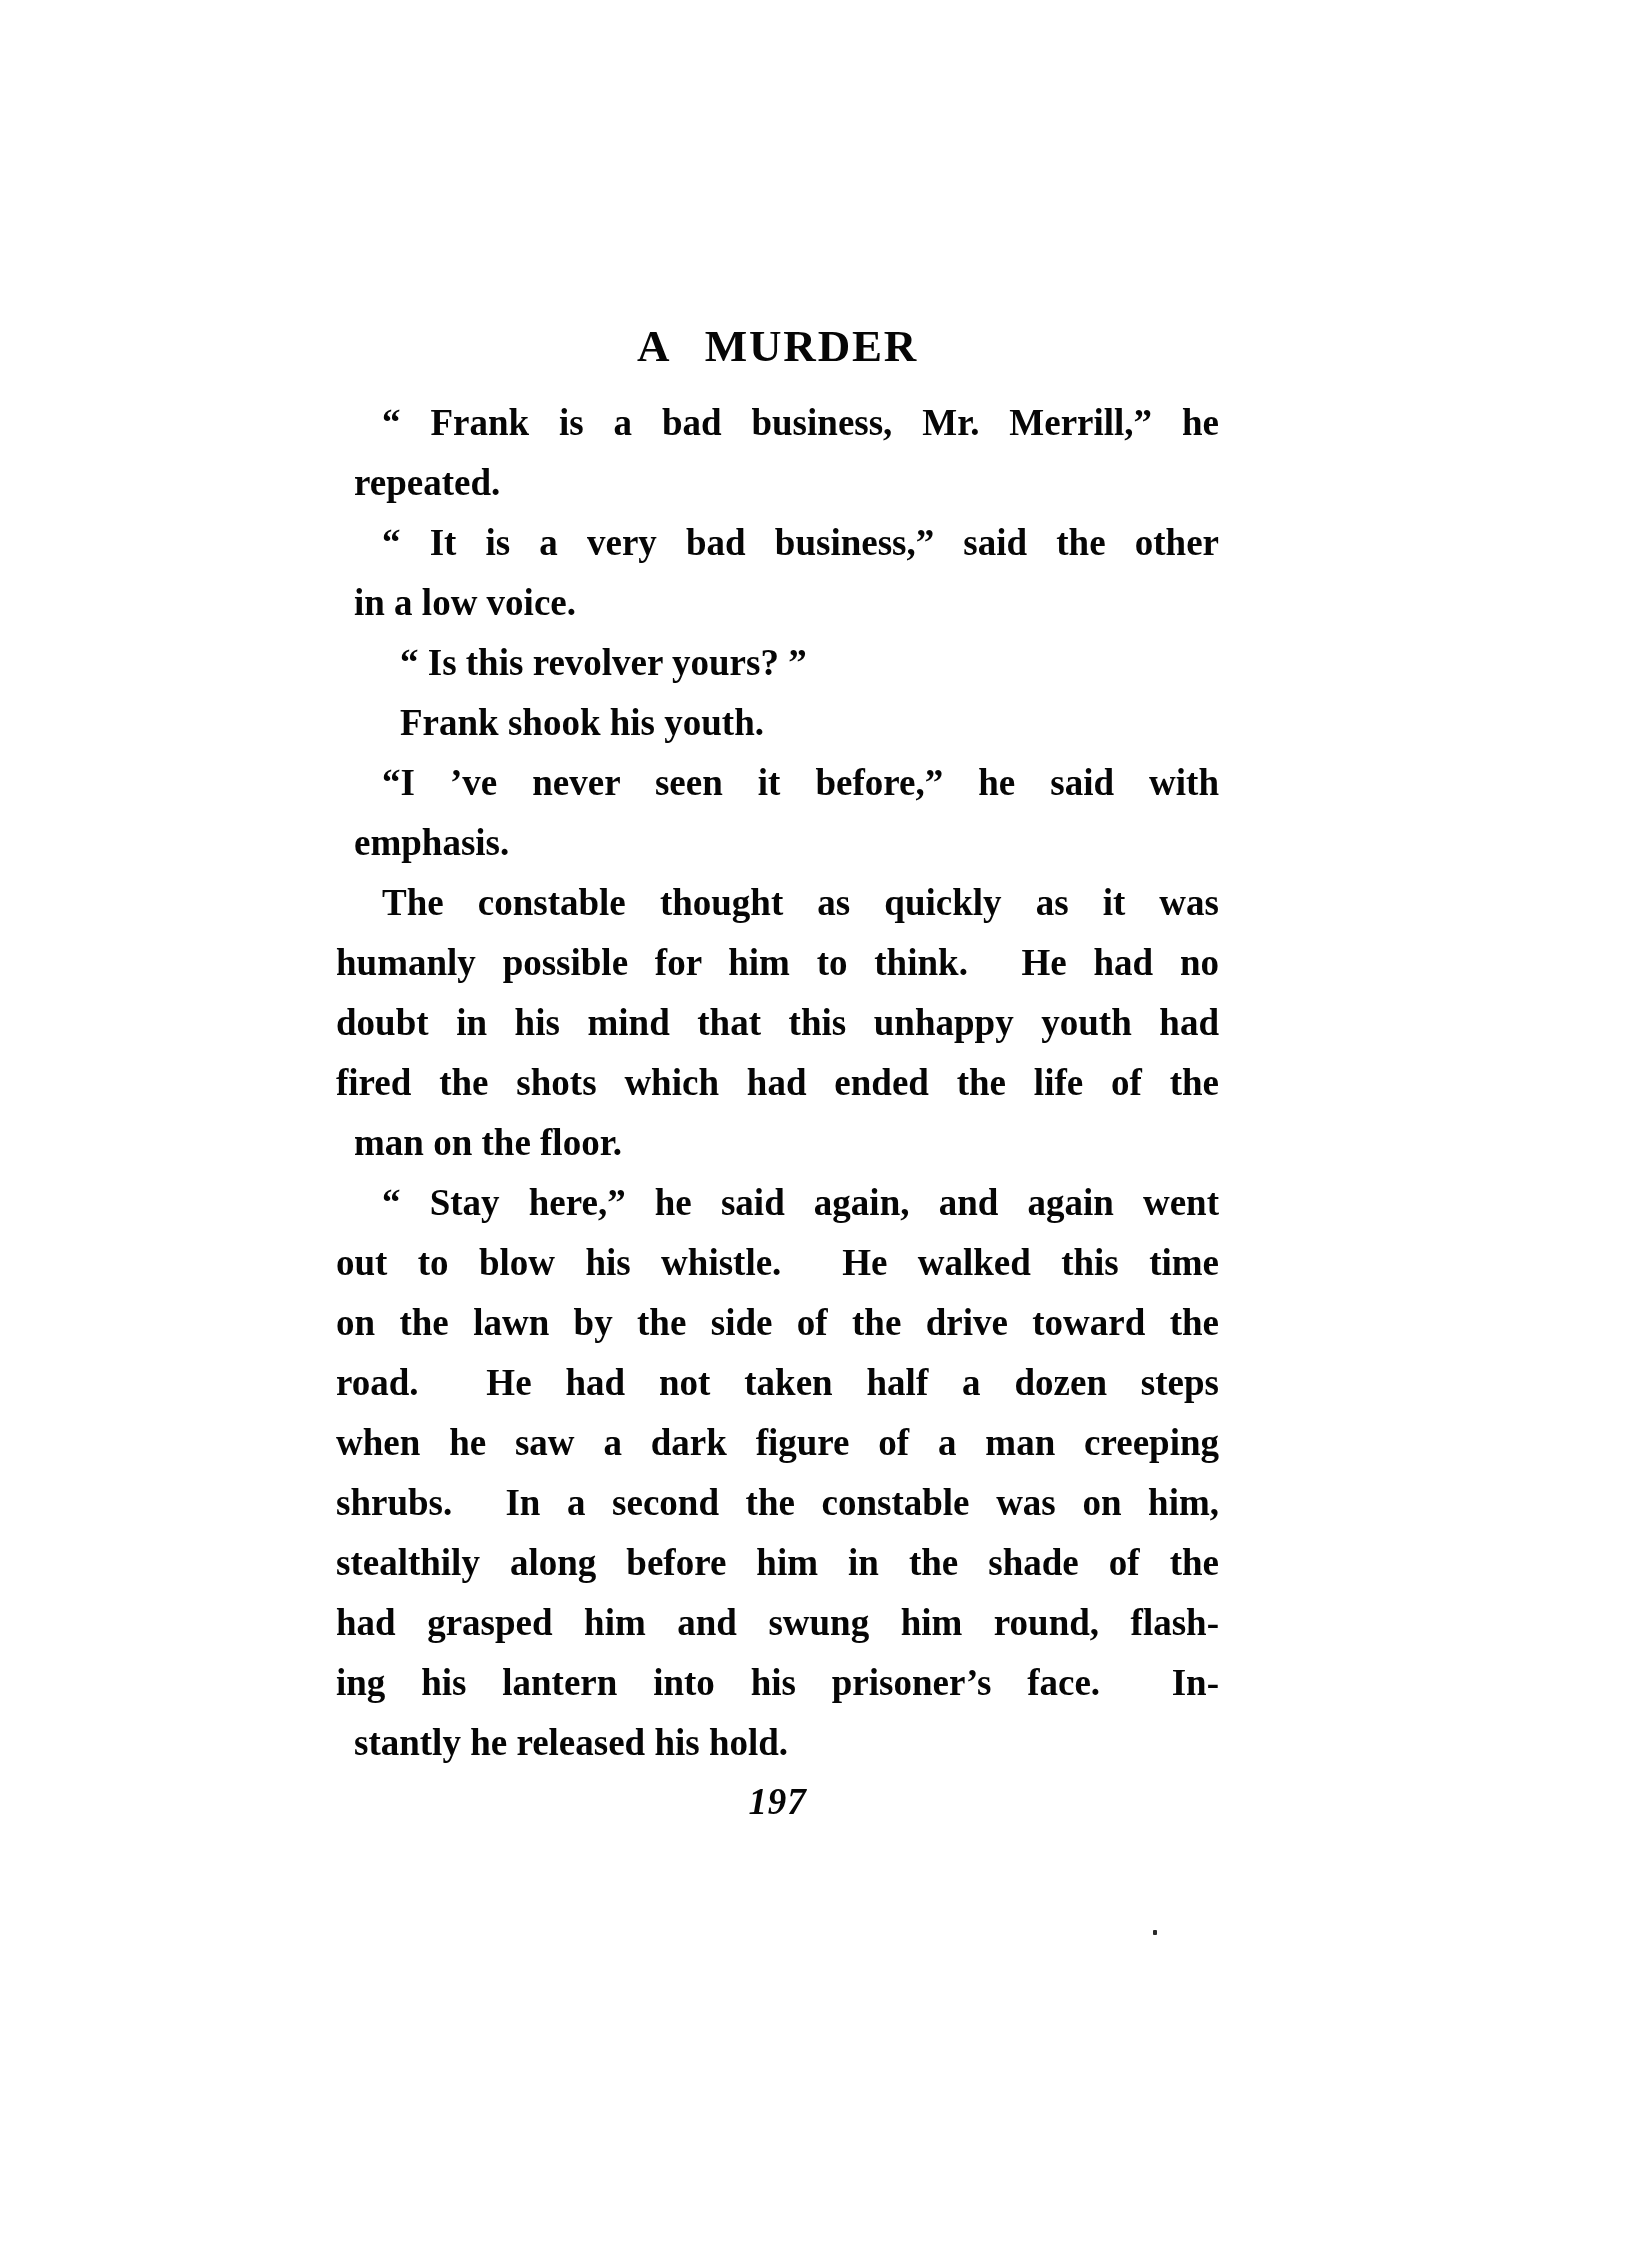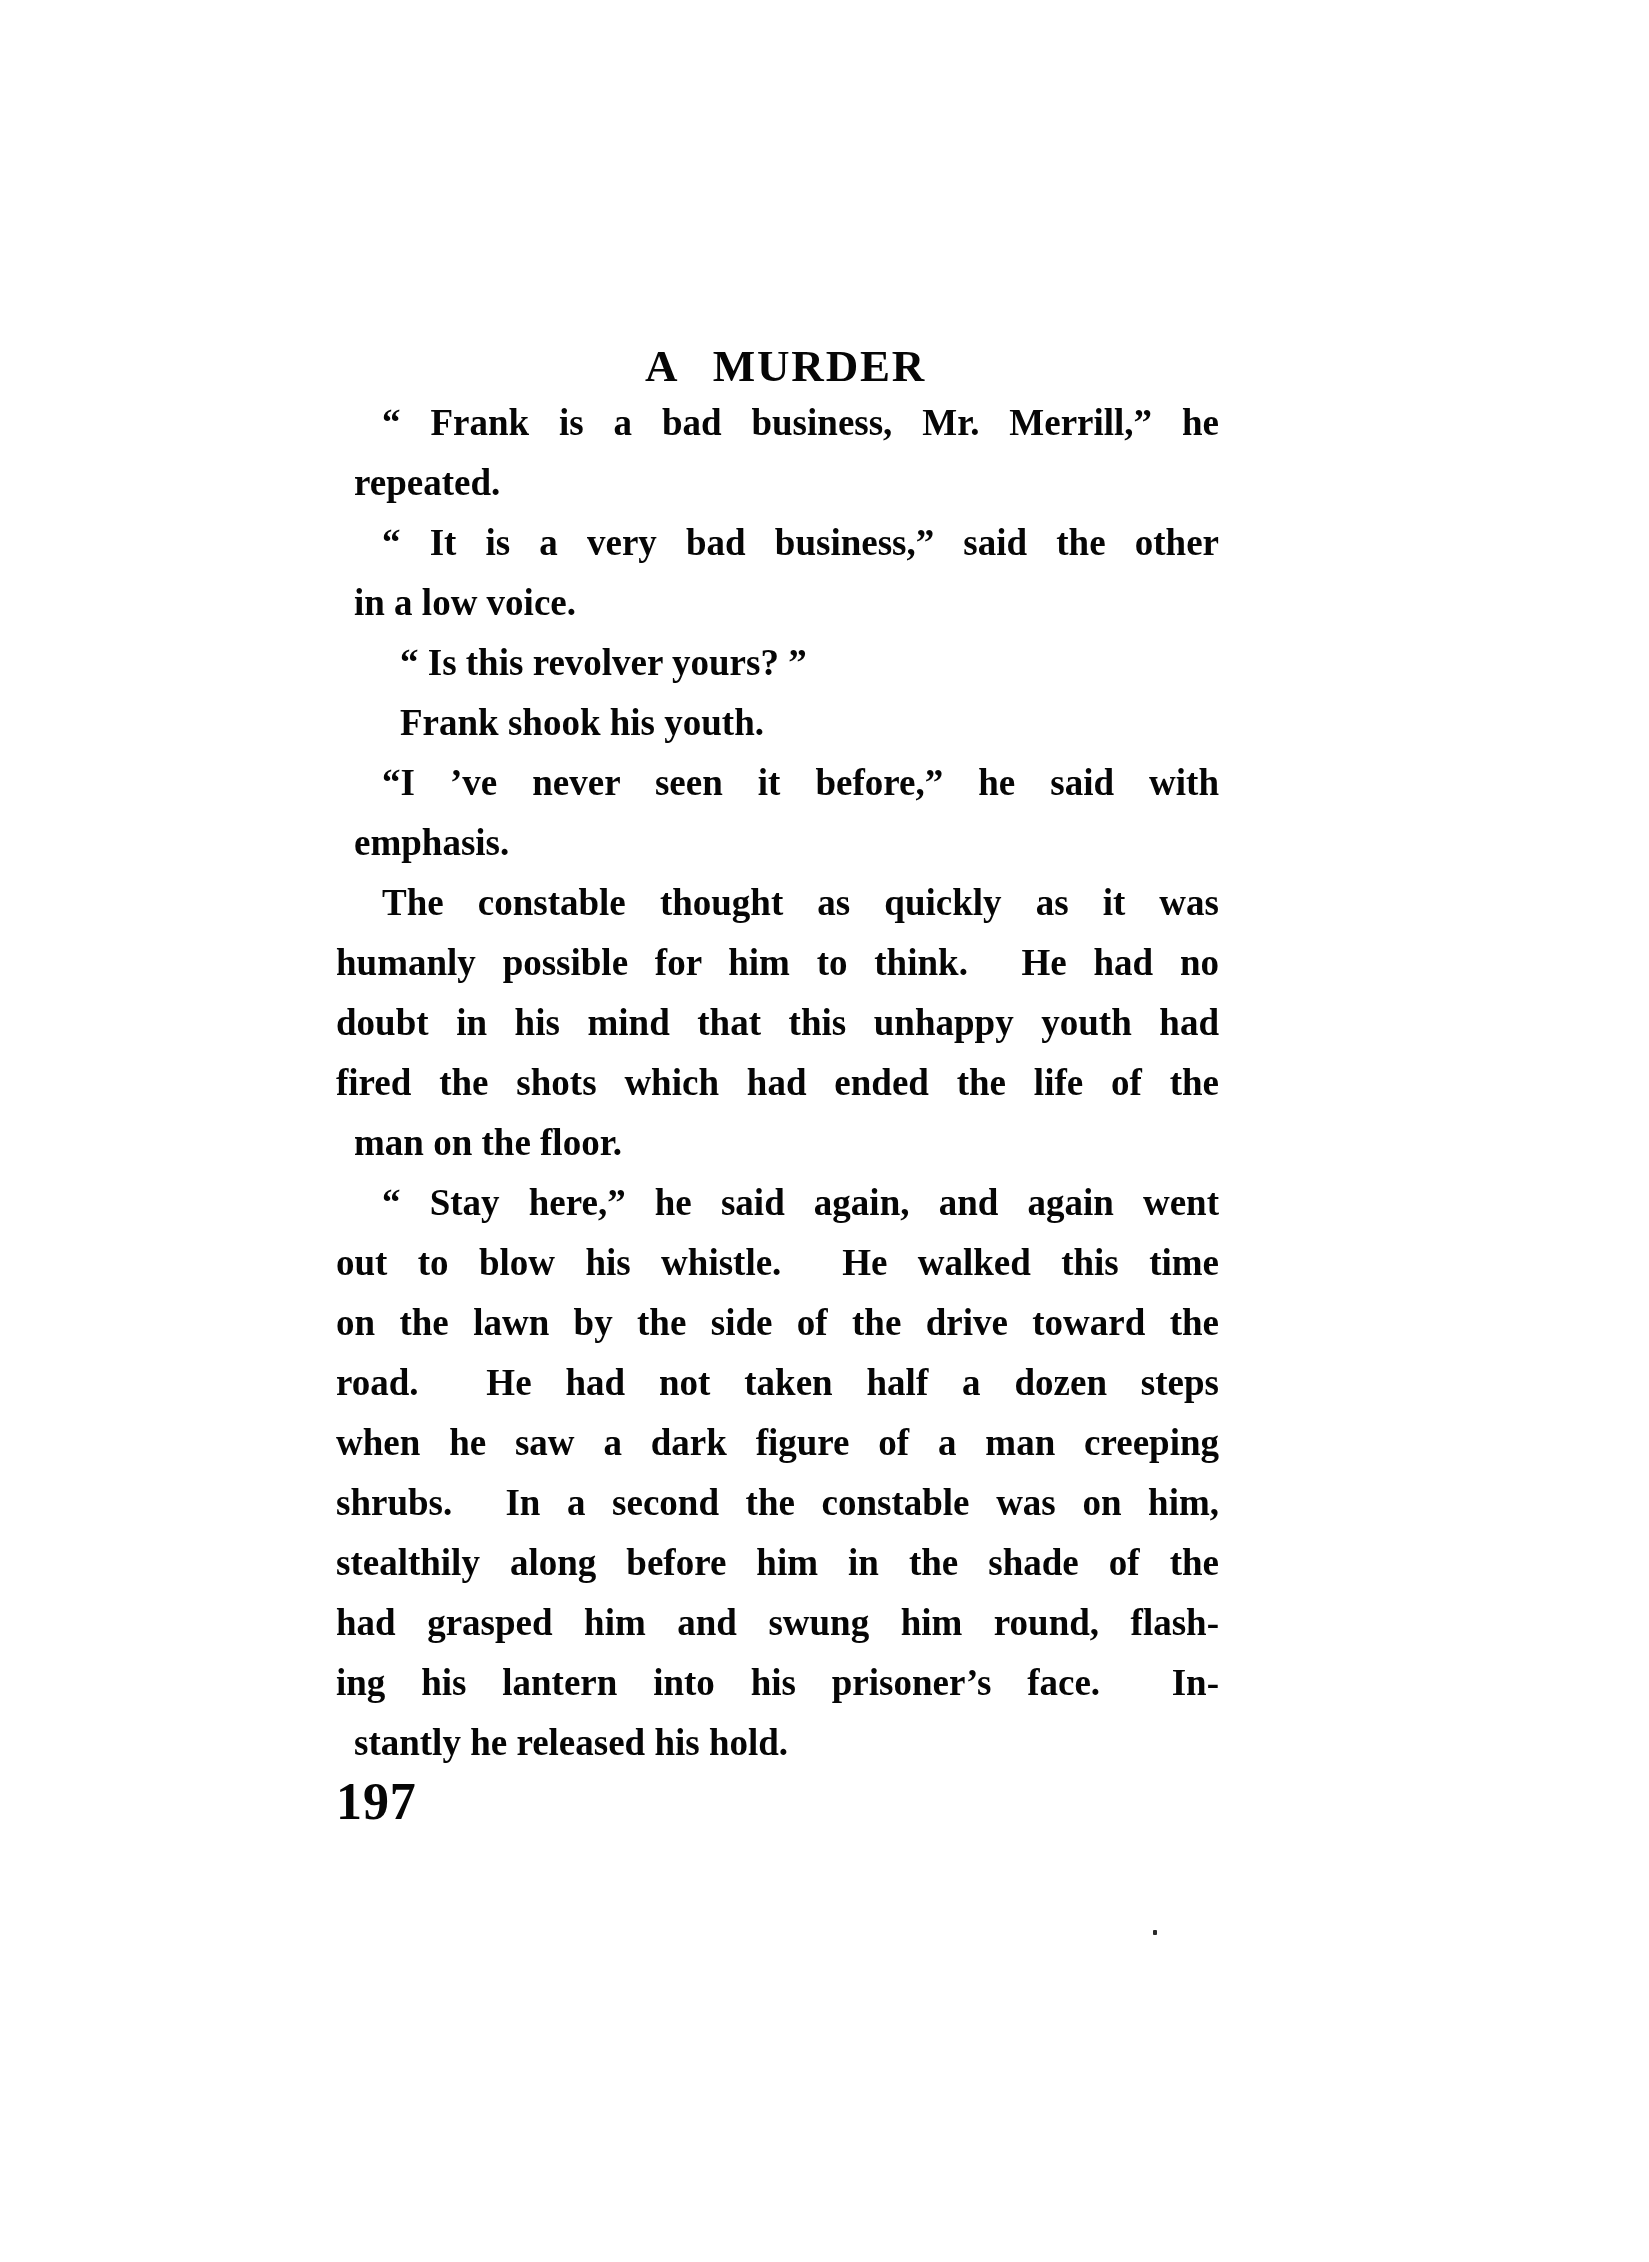--- a/index.html
+++ b/index.html
@@ -12,30 +12,29 @@
     width: 1649px;
     height: 2263px;
     background: #ffffff;
     overflow: hidden;
     font-family: "Liberation Serif", "DejaVu Serif", serif;
     color: #060606;
   }
   .chapter-header {
     position: absolute;
     top: 320px;
-    left: 344px;
+    left: 336px;
     width: 883px;
     text-align: center;
     font-size: 45px;
     line-height: 53px;
     font-weight: 700;
     letter-spacing: 1.8px;
     word-spacing: 23px;
     white-space: pre;
-    margin-top: 20px;
   }
   .body-text {
     position: absolute;
     top: 393px;
     left: 336px;
     width: 883px;
     font-size: 37px;
     font-weight: 700;
     line-height: 60px;
   }
@@ -51,25 +50,26 @@
     margin-left: 18px;
   }
   .line.indent {
     text-indent: 46px;
   }
   .page-number {
     position: absolute;
     top: 1777px;
     left: 336px;
     width: 883px;
-    text-align: left;
-    font-size: 52px;
+    text-align: center;
+    font-size: 37px;
     line-height: 50px;
     font-weight: 700;
     letter-spacing: 0.9px;
+    font-style: italic;
   }
   .speck {
     position: absolute;
     top: 1930px;
     left: 1153px;
     width: 3.6px;
     height: 4.5px;
     background: #2a2a2a;
     border-radius: 0.9px;
   }

